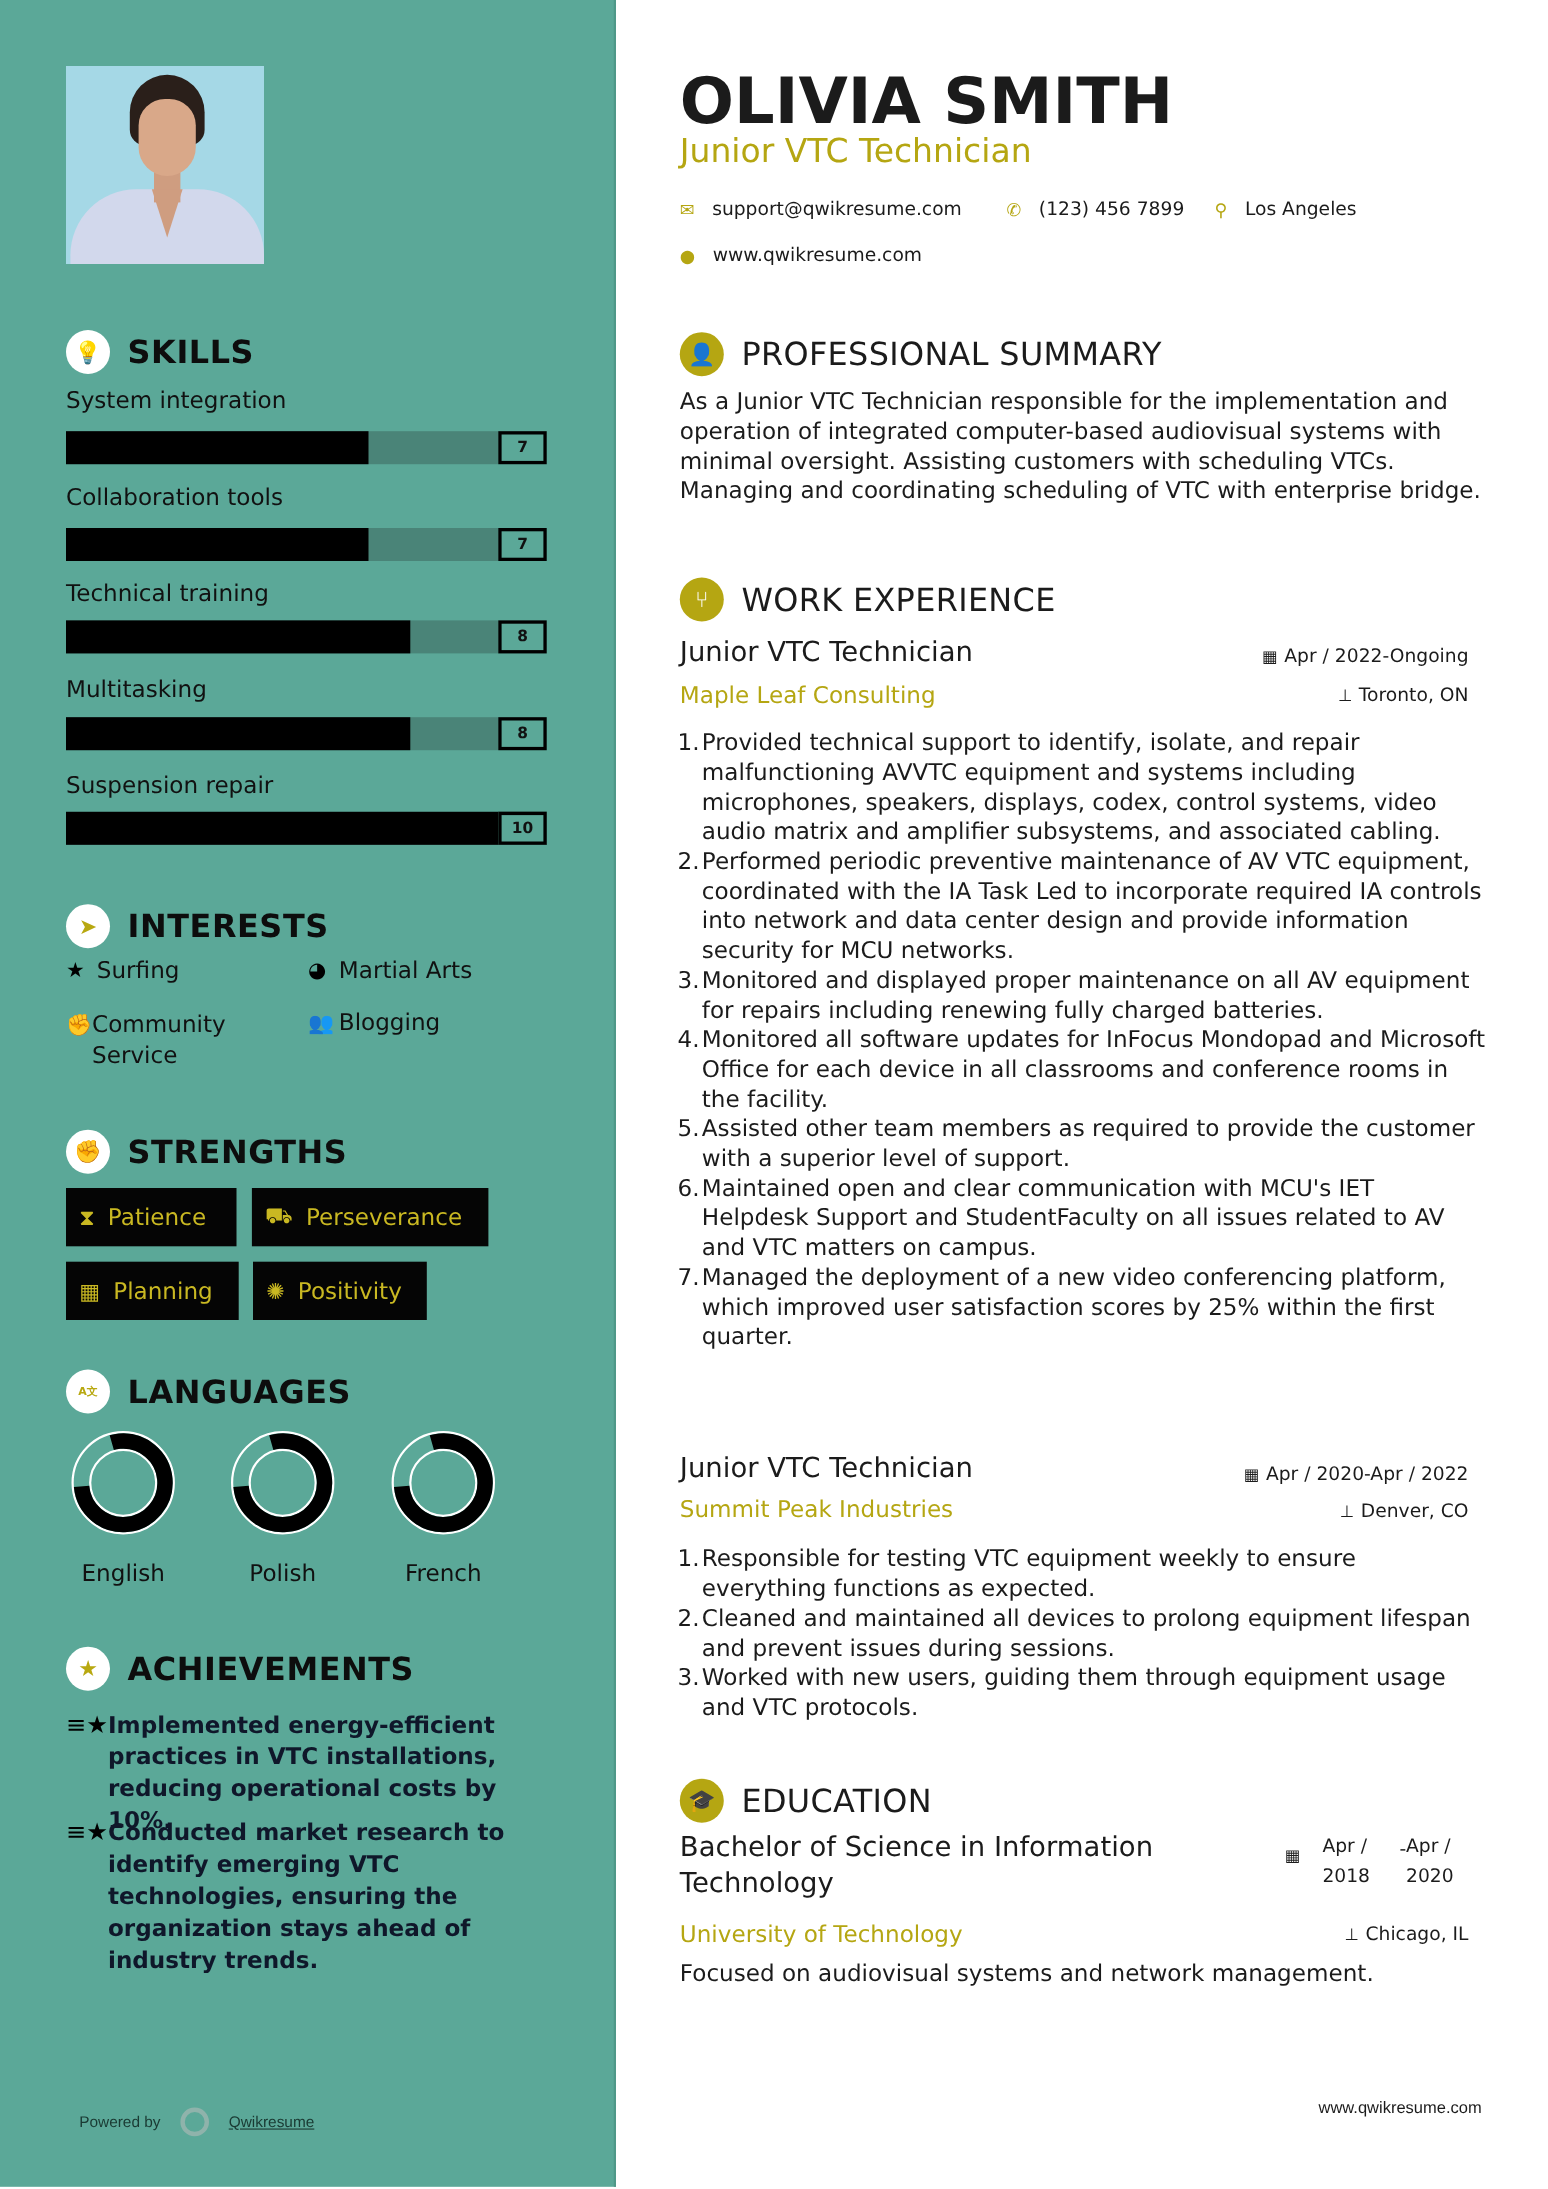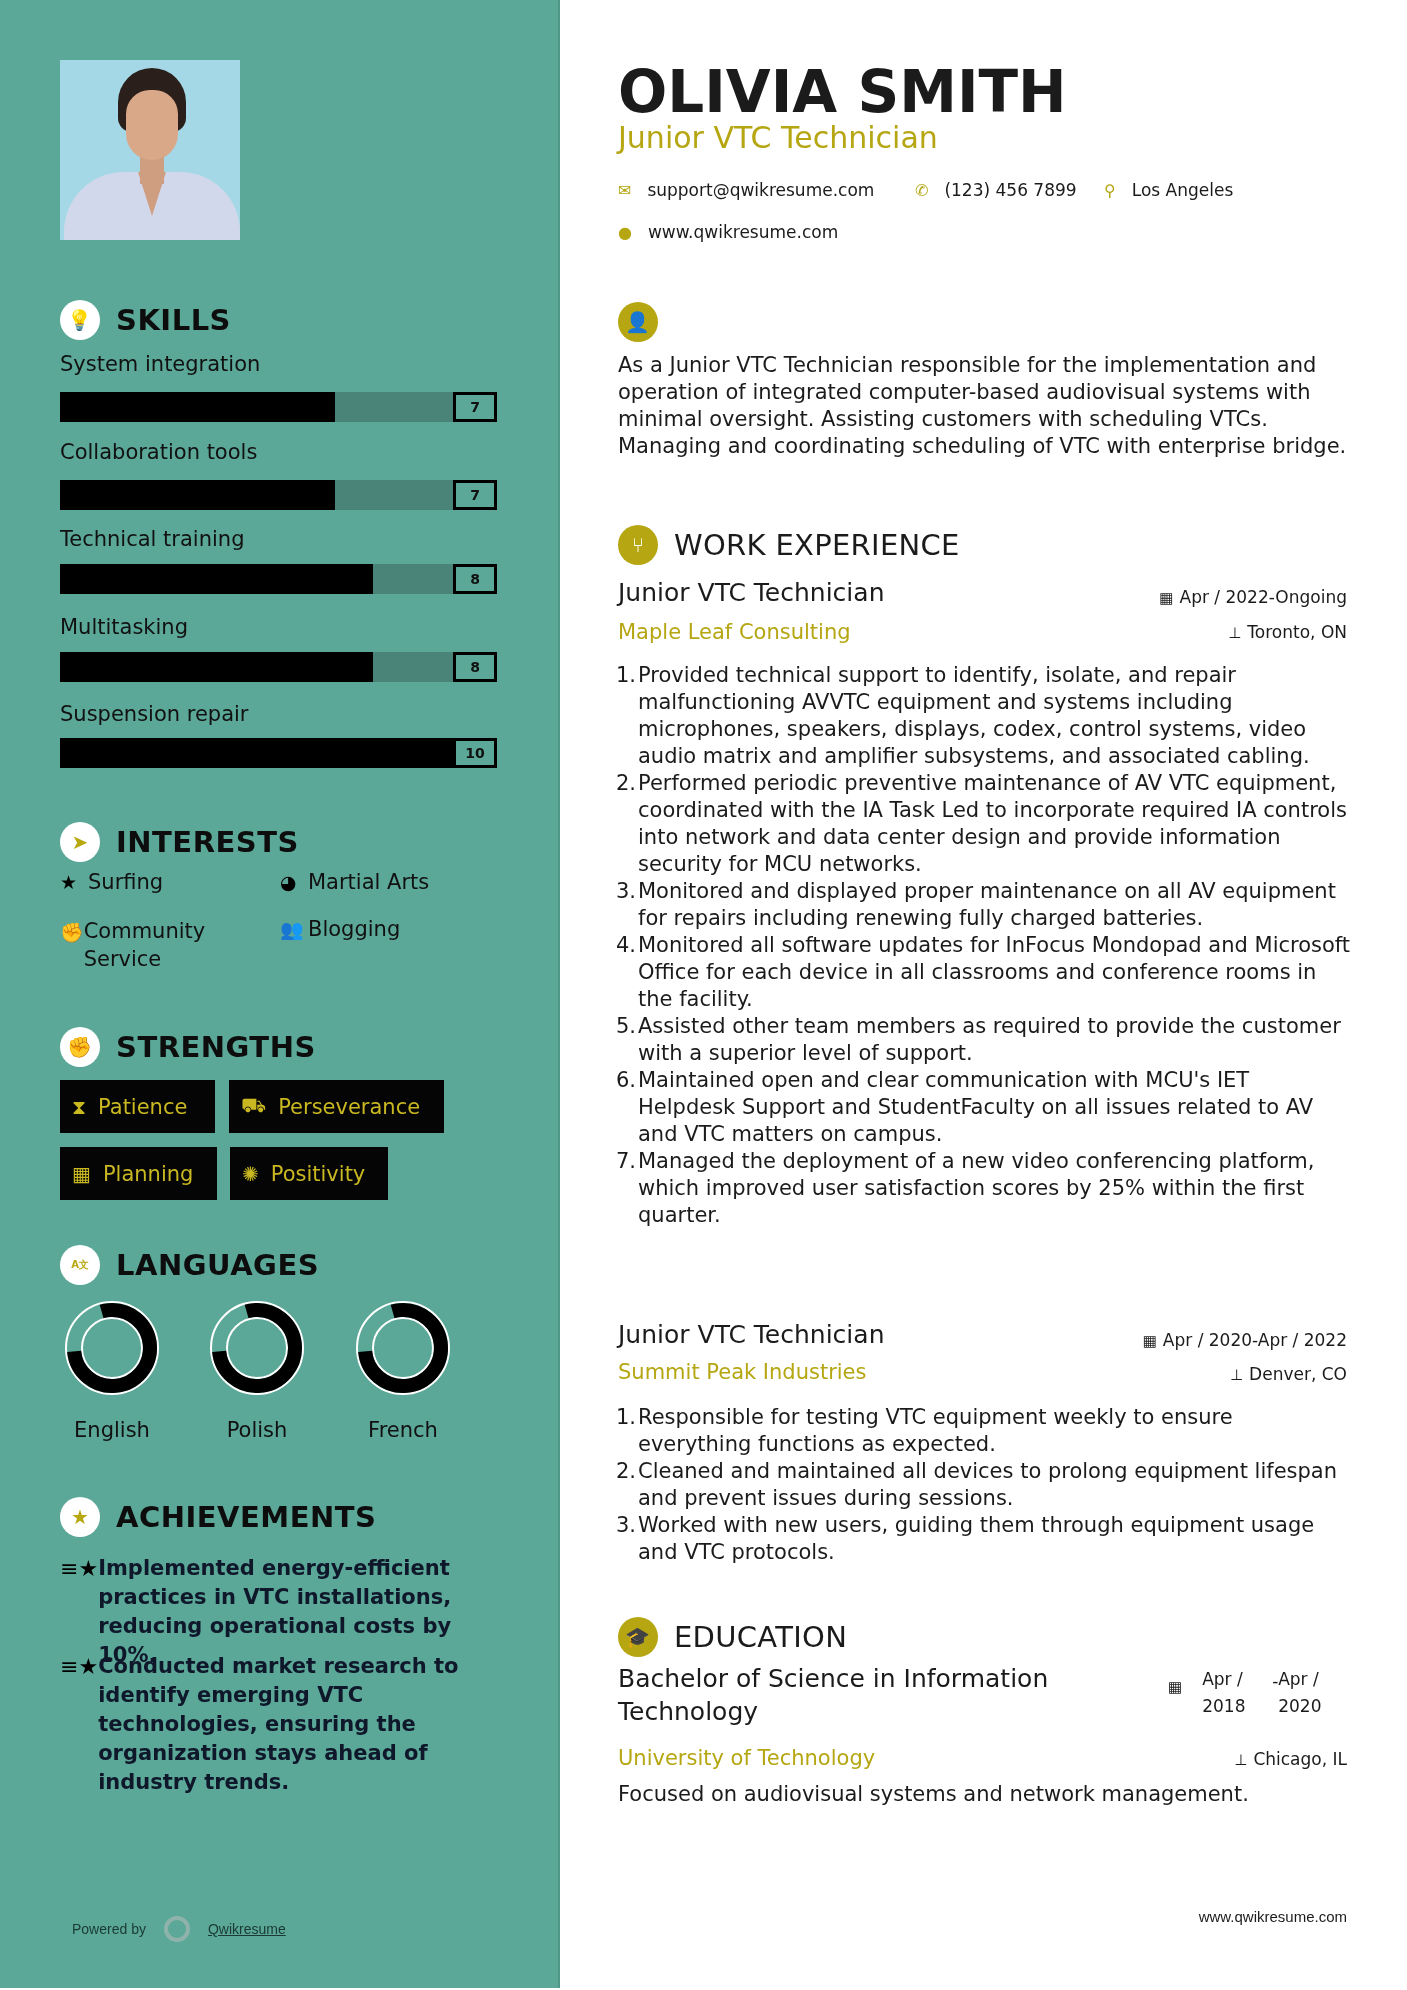--- a/index.html
+++ b/index.html
@@ -71,21 +71,21 @@
   .mhead .circ {
     width: 40px; height: 40px; border-radius: 50%; background: #b5a612; color: #fff;
     display: flex; align-items: center; justify-content: center; font-size: 20px;
   }
   .mhead .t { margin-left: 16px; font-size: 29px; color: #1b1b1b; font-weight: normal; letter-spacing: 0.3px; }
 
   .para { position: absolute; left: 618px; width: 740px; font-size: 21px; line-height: 27px; color: #1b1b1b; }
 
   .job-title { position: absolute; left: 618px; font-size: 25px; color: #1b1b1b; }
   .job-org { position: absolute; left: 618px; font-size: 21px; color: #b5a612; }
-  .job-meta { position: absolute; right: 60px; font-size: 17px; color: #1b1b1b; text-align: center; }
+  .job-meta { position: absolute; right: 72px; font-size: 17px; color: #1b1b1b; text-align: center; }
   .job-meta .ic { font-size: 15px; margin-right: 6px; }
 
   ol.duties { position: absolute; left: 612px; width: 740px; list-style: none; }
   ol.duties li { display: flex; font-size: 21px; line-height: 27px; color: #1b1b1b; }
   ol.duties li .n { width: 24px; flex-shrink: 0; text-align: right; margin-right: 2px; }
 
   .edu-date { position: absolute; left: 1168px; top: 1666px; display: flex; font-size: 17px; color: #1b1b1b; }
   .edu-date .col { width: 56px; line-height: 27px; margin-left: 20px; }
   .footer-url { position: absolute; right: 60px; top: 1908px; font-family: "Liberation Sans", sans-serif; font-size: 15px; color: #1b1b1b; }
 </style>
@@ -245,20 +245,21 @@
     <span class="ic">⚲</span>
     <span>Los Angeles</span>
   </div>
   <div class="contact" style="left:618px; top:222px">
     <span class="ic">●</span>
     <span>www.qwikresume.com</span>
   </div>
 
   <div class="mhead" style="top:302px">
     <div class="circ">👤</div>
+    <div class="t">PROFESSIONAL SUMMARY</div>
   </div>
   <p class="para" style="top:352px">As a Junior VTC Technician responsible for the implementation and operation of integrated computer-based audiovisual systems with minimal oversight. Assisting customers with scheduling VTCs. Managing and coordinating scheduling of VTC with enterprise bridge.</p>
 
   <div class="mhead" style="top:525px">
     <div class="circ">⑂</div>
     <div class="t">WORK EXPERIENCE</div>
   </div>
 
   <div class="job-title" style="top:578px">Junior VTC Technician</div>
   <div class="job-meta" style="top:587px">

